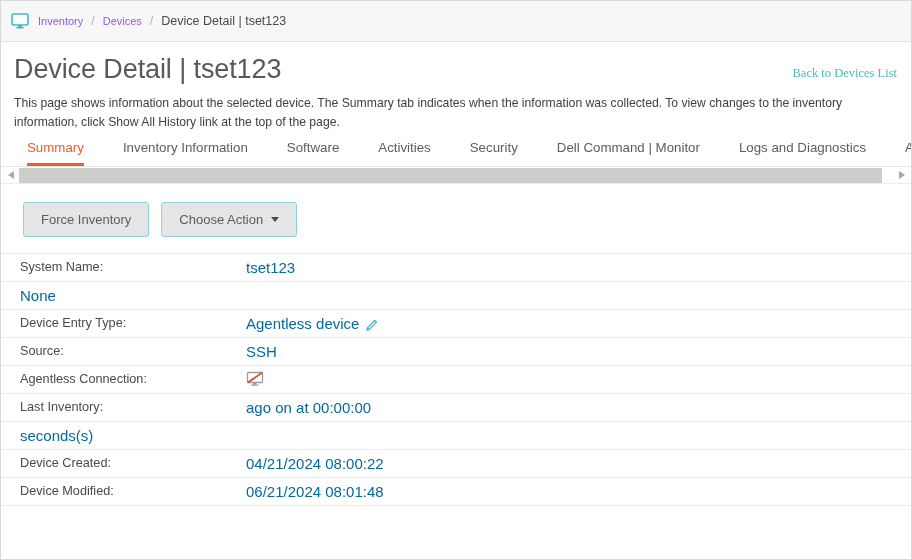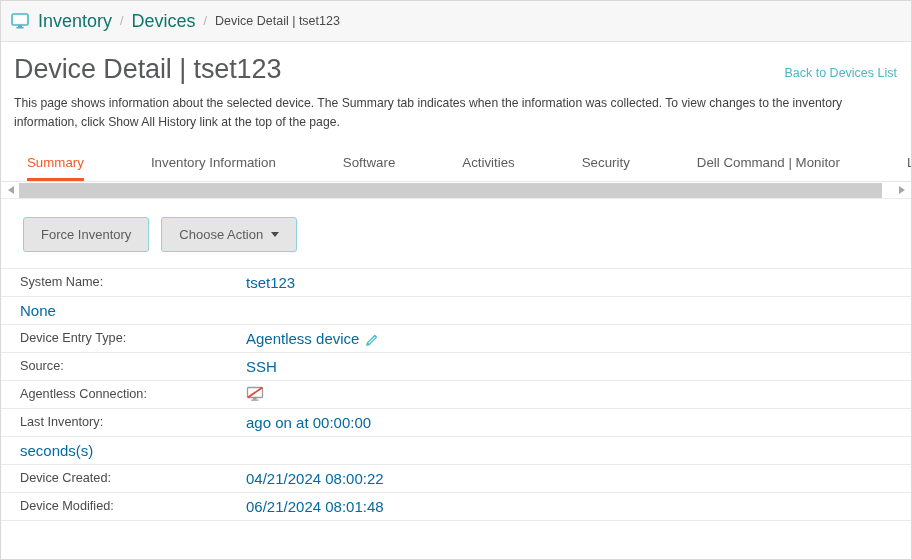--- a/index.html
+++ b/index.html
@@ -21,22 +21,22 @@
   .crumb-bar {
     height: 41px;
     background: #f7f7f7;
     border-bottom: 1px solid #e2e2e2;
     display: flex;
     align-items: center;
     padding-left: 10px;
   }
   .crumb-icon { width: 18px; height: 16px; margin-right: 9px; display:block; }
   .crumb-link {
-    color: #0f766e;
-    font-size: 18px;
+    color: #8b5cf6;
+    font-size: 11px;
     text-decoration: none;
     cursor: pointer;
   }
   .crumb-sep { color: #b4b4b4; font-size: 12.5px; margin: 0 8px; }
   .crumb-current { color: #4a4a4a; font-size: 12.5px; }
 
   
   .header { padding: 13px 14px 0 13px; position: relative; }
   .title {
     font-size: 27px;
@@ -46,39 +46,38 @@
     line-height: 1.1;
   }
   .back-link {
     position: absolute;
     right: 14px;
     top: 24px;
     font-size: 12.5px;
     color: #4ab8c4;
     text-decoration: none;
     cursor: pointer;
+    font-family: Liberation Serif, serif;
   }
   .desc {
     margin-top: 9px;
     font-size: 12.2px;
     line-height: 1.55;
     color: #404040;
     max-width: 890px;
   }
 
   
   .tabs {
-    margin-top: 15px;
     display: flex;
     align-items: flex-end;
     height: 34px;
     padding-left: 26px;
     white-space: nowrap;
     overflow: hidden;
-    gap: 28px;
   }
   .tab {
     font-size: 13.3px;
     color: #5d5d5d;
     padding: 0 0 8px 0;
     margin-right: 39px;
     cursor: pointer;
     border-bottom: 3px solid transparent;
     flex: 0 0 auto;
   }

